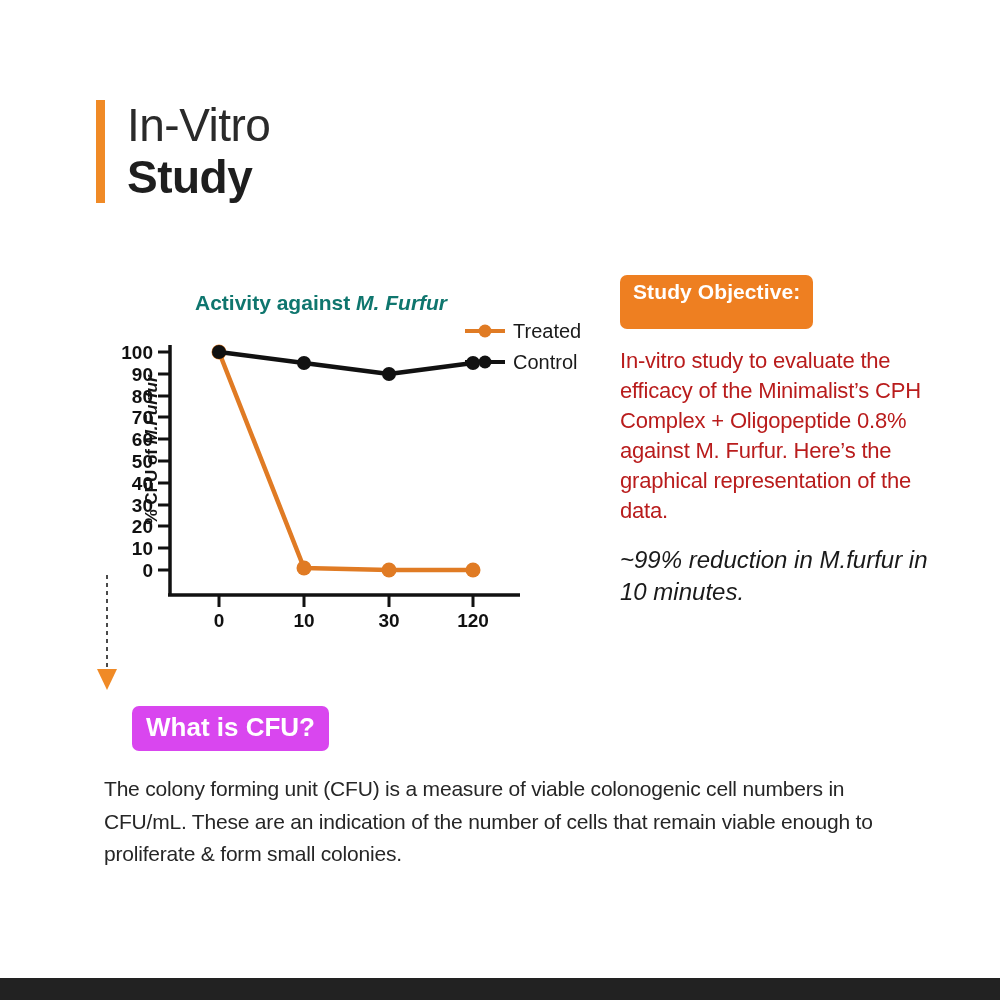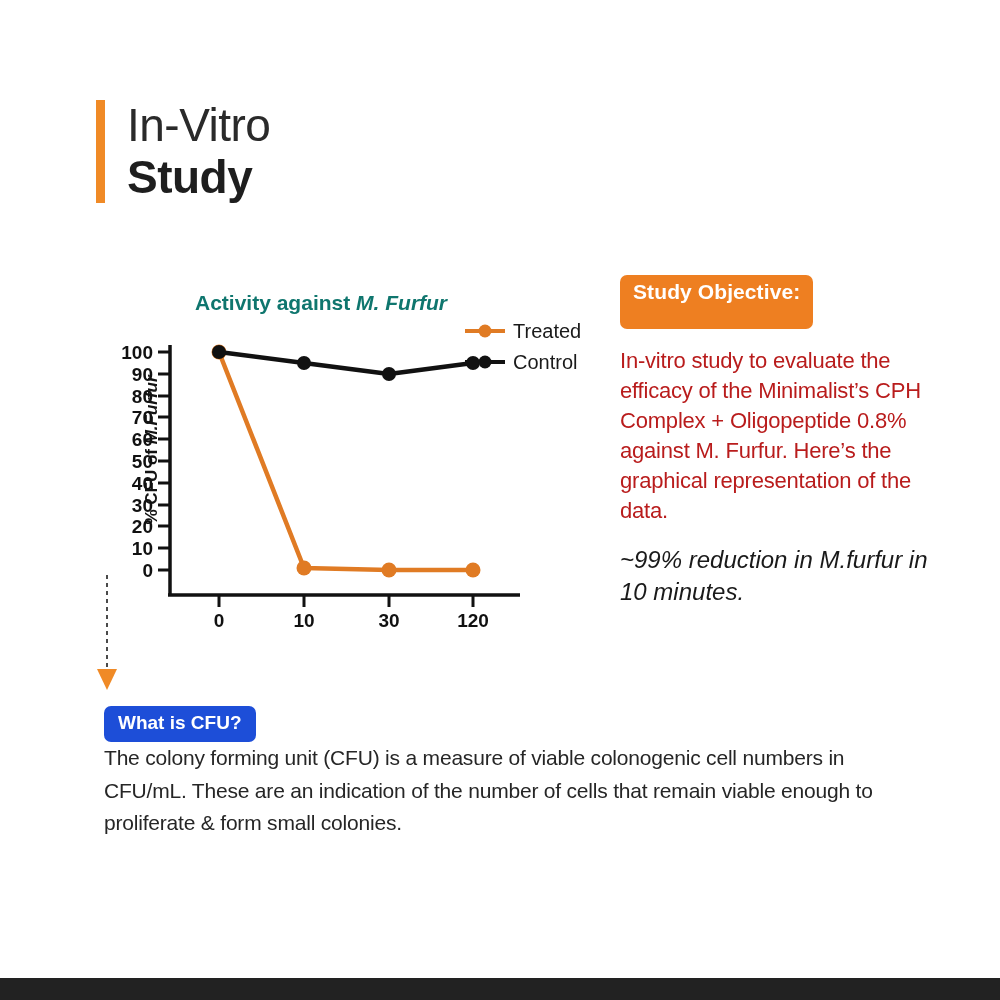--- a/index.html
+++ b/index.html
@@ -55,26 +55,27 @@
     margin-top: 19px; font-size: 24px; font-weight: 400; font-style: italic;
     color: #1A1A1A; line-height: 1.33;
   }
 
   
   #arrow-annotation { position: absolute; left: 92px; top: 575px; }
 
   
   #cfu-section { position: absolute; left: 104px; top: 706px; width: 800px; }
   .pill-dark {
-    display: inline-block; background: #1d4ed8; color: #ffffff;
-    font-size: 19px; font-weight: 700; padding: 6px 14px 8px 14px;
+    display: inline-block; background: #d946ef; color: #ffffff;
+    font-size: 26px; font-weight: 700; padding: 6px 14px 8px 14px;
     border-radius: 7px;
+    margin-left: 28px;
   }
   #cfu-body {
-    font-size: 21px; font-weight: 400;
+    margin-top: 22px; font-size: 21px; font-weight: 400;
     color: #262626; line-height: 1.55; letter-spacing: -0.2px;
   }
 
   
   #bottom-band { position: absolute; left: 0; bottom: 0; width: 1000px; height: 22px; background: #222222; }
 </style>
 </head>
 <body>
 
 <div id="header">

